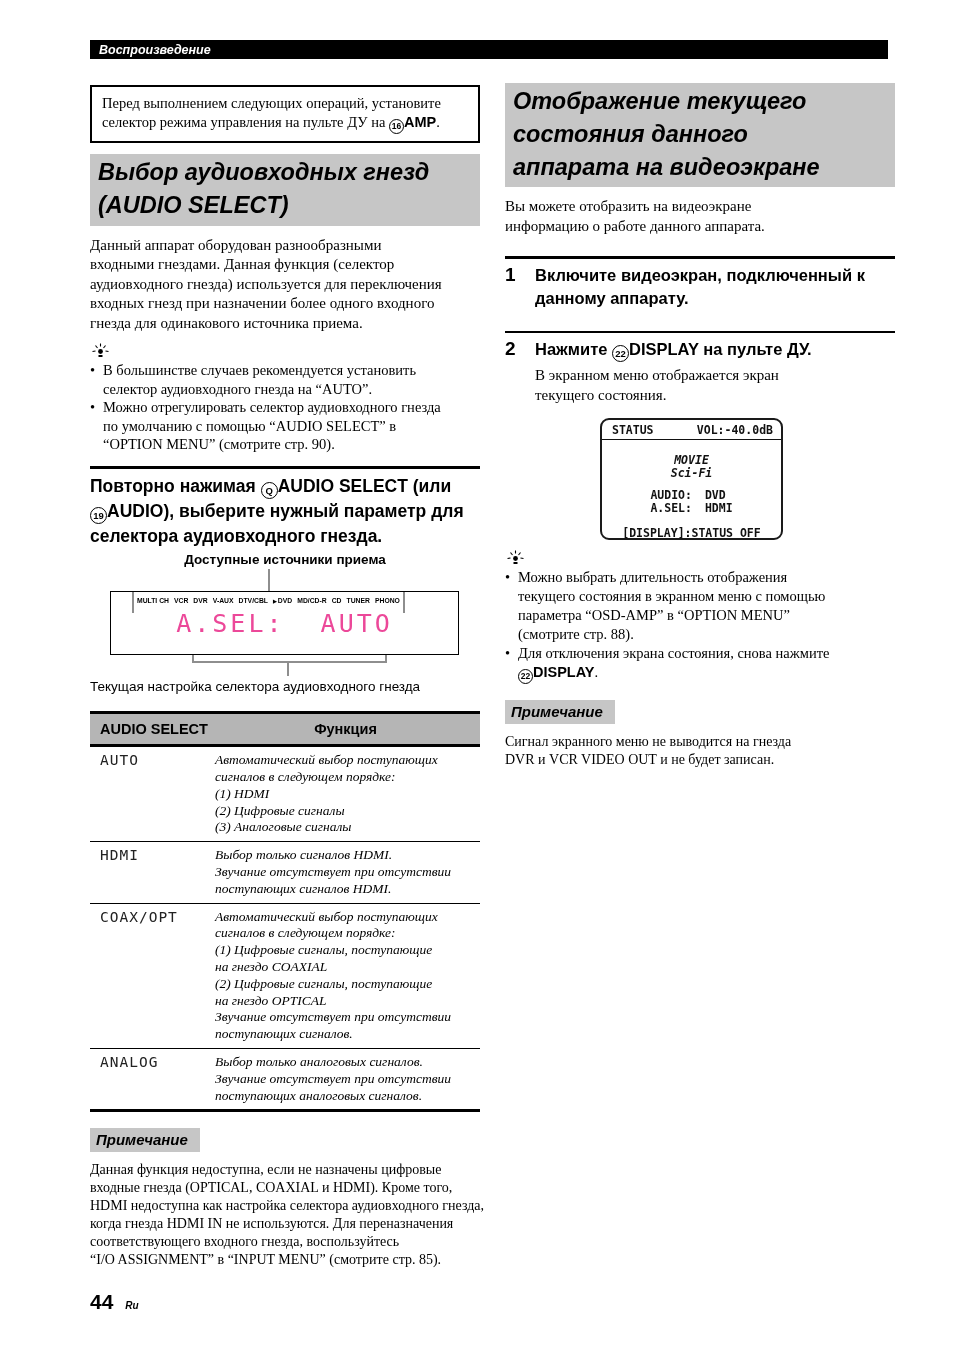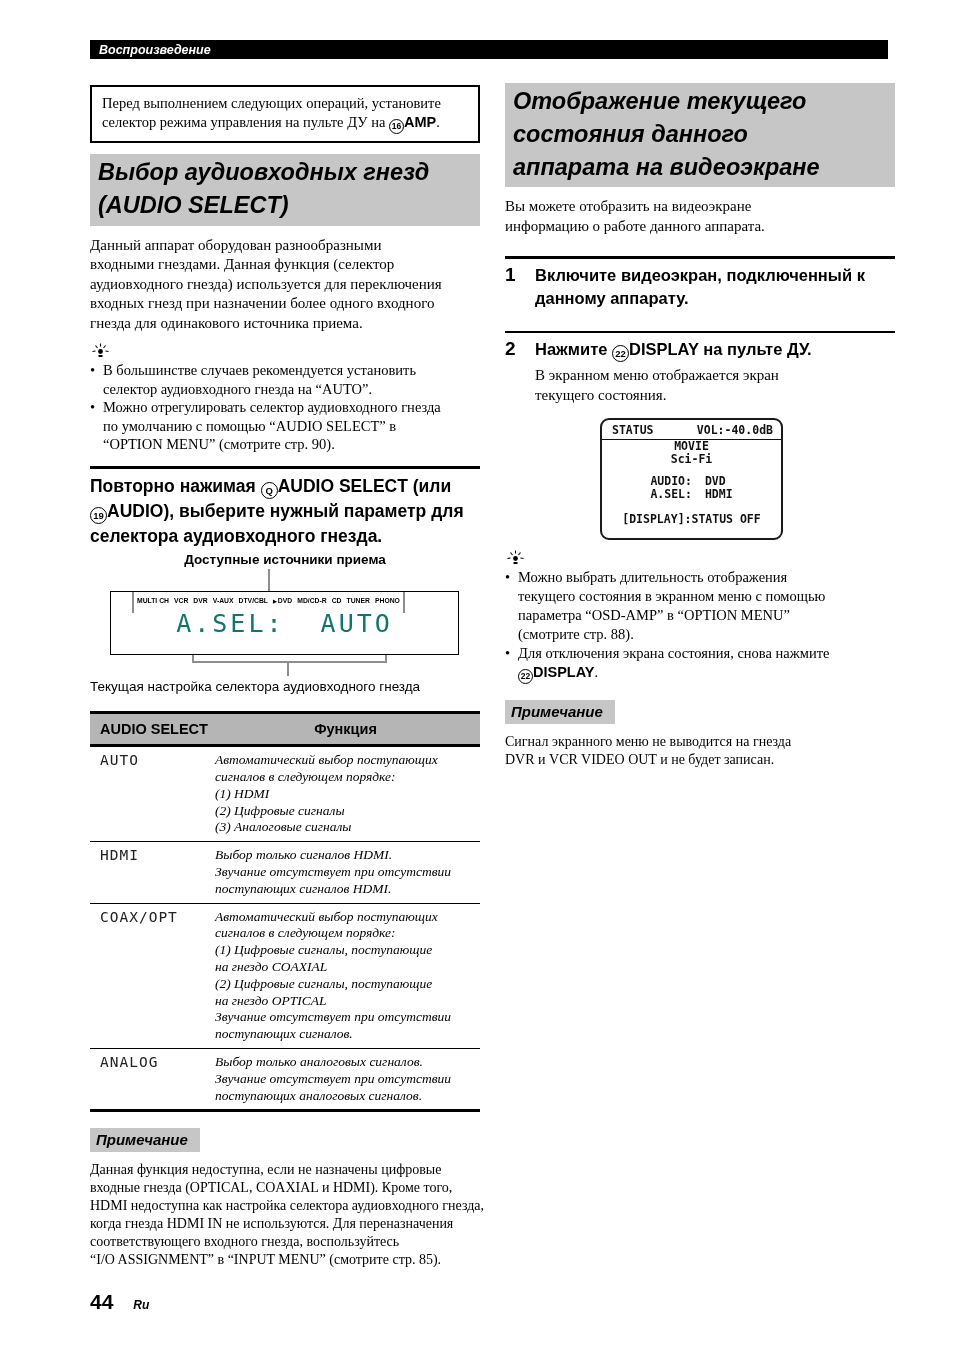--- a/index.html
+++ b/index.html
@@ -24,21 +24,21 @@
   .rule{margin-top:12px;height:3px;background:#000;}
   .instruction{margin:5px 0 0 0;font-family:"Liberation Sans",sans-serif;font-weight:bold;font-size:17.5px;line-height:25px;white-space:pre-line;}
   .cap-top{margin-top:3px;text-align:center;font-family:"Liberation Sans",sans-serif;font-weight:bold;font-size:13.5px;height:17px;}
   .stem{width:2px;height:22px;background:#8e8e8e;margin:0 auto 0 178px;}
   .fdisplay{position:relative;margin-left:20px;width:347px;height:62px;border:1.5px solid #000;}
   .fdisplay .tick{position:absolute;top:0;width:2px;height:21px;background:#8e8e8e;}
   .fdisplay .tick.tl{left:21px;}
   .fdisplay .tick.tr{right:53px;}
   .sources{display:flex;justify-content:space-between;align-items:flex-start;margin:5px 58px 0 26px;font-family:"Liberation Sans",sans-serif;font-weight:bold;font-size:6.8px;letter-spacing:0;}
   .sources .cur{font-size:5px;margin-right:1px;}
-  .readout{margin-top:5px;text-align:center;font-family:"DejaVu Sans Mono",monospace;font-size:25px;letter-spacing:3px;white-space:pre;color:#0f766e;}
+  .readout{margin-top:5px;text-align:center;font-family:"DejaVu Sans Mono",monospace;font-size:25px;letter-spacing:3px;white-space:pre;color:#ec4899;}
   .bracket{margin-left:102px;width:191px;height:6px;border-left:2px solid #8e8e8e;border-right:2px solid #8e8e8e;border-bottom:2px solid #8e8e8e;}
   .stem2{width:2px;height:13px;background:#8e8e8e;margin-left:197px;}
   .cap-bottom{margin-top:3px;font-family:"Liberation Sans",sans-serif;font-weight:normal;font-size:13.5px;}
   .tbl{margin-top:17px;border-top:3px solid #000;}
   .thead{display:flex;background:#b5b5b5;border-bottom:3px solid #000;height:30px;align-items:center;font-family:"Liberation Sans",sans-serif;font-weight:bold;font-size:14.5px;}
   .trow{display:flex;border-bottom:1px solid #000;padding:5px 0;}
   .trow.last{border-bottom:3px solid #000;}
   .c1{flex:0 0 125px;padding-left:10px;box-sizing:border-box;}
   .c2{flex:1;padding-right:4px;}
   .thead .c2{text-align:center;}
@@ -47,31 +47,31 @@
   .note-label{margin-top:16px;display:inline-block;background:#c6c6c6;font-family:"Liberation Sans",sans-serif;font-weight:bold;font-style:italic;font-size:15px;padding:3px 12px 4px 6px;}
   .note-text{margin:9px 0 0 0;font-size:14px;line-height:18px;white-space:pre-line;width:402px;}
   .step-rule{margin-top:20px;height:2.5px;background:#000;}
   .step-rule.s2{margin-top:21px;}
   .step{display:flex;margin-top:5px;}
   .step-num{flex:0 0 30px;font-family:"Liberation Sans",sans-serif;font-weight:bold;font-size:19px;line-height:22px;}
   .step-title{font-family:"Liberation Sans",sans-serif;font-weight:bold;font-size:16.5px;line-height:23px;white-space:pre-line;}
   .step-body{margin-top:4px;font-size:15px;line-height:19.5px;}
   .osd{margin:13px 0 0 65px;width:183px;height:122px;border:2px solid #1a1a1a;border-radius:9px;font-family:"DejaVu Sans Mono",monospace;font-weight:bold;font-size:11.5px;line-height:13px;box-sizing:border-box;color:#111;}
   .osd-head{display:flex;justify-content:space-between;padding:4px 8px 2px 10px;border-bottom:1.5px solid #111;}
-  .osd-center{text-align:center;}
+  .osd-center{margin-top:14px;text-align:center;font-style:italic;}
   .osd-io{margin-top:9px;display:flex;justify-content:center;}
   .osd-io .grid{display:grid;grid-template-columns:auto auto;column-gap:13px;}
   .osd-foot{margin-top:12px;text-align:center;}
   .rtips{list-style:none;margin:3px 0 0 0;padding:0;font-size:14.5px;line-height:19px;}
   .rtips li{display:flex;}
   .rtips .bu{width:13px;flex:0 0 13px;}
   .rtips .tx{white-space:pre-line;}
   .pagenum{position:absolute;left:90px;top:1290px;font-family:"Liberation Sans",sans-serif;}
   .pagenum .n{font-weight:bold;font-size:21px;}
-  .pagenum .l{font-style:italic;font-weight:bold;font-size:12px;margin-left:20px;}
+  .pagenum .l{font-style:italic;font-weight:bold;font-size:10px;margin-left:12px;}
 </style>
 </head>
 <body>
 
 <div class="page">
 
   <div class="topbar">
     <span>Воспроизведение</span>
   </div>
 

